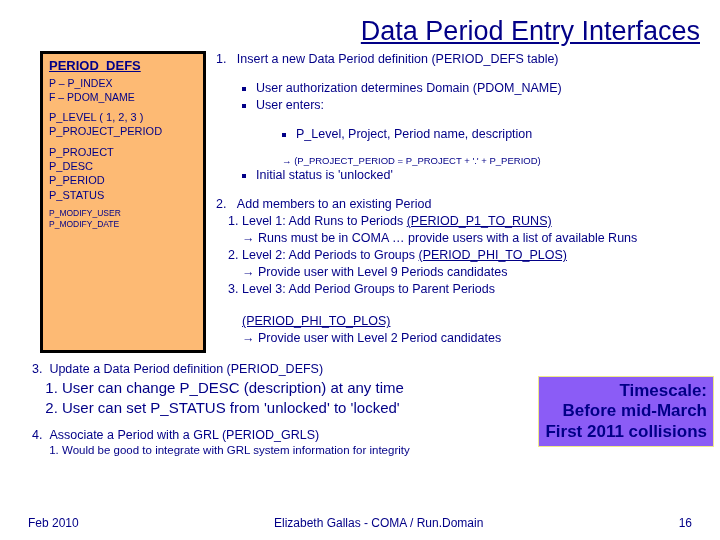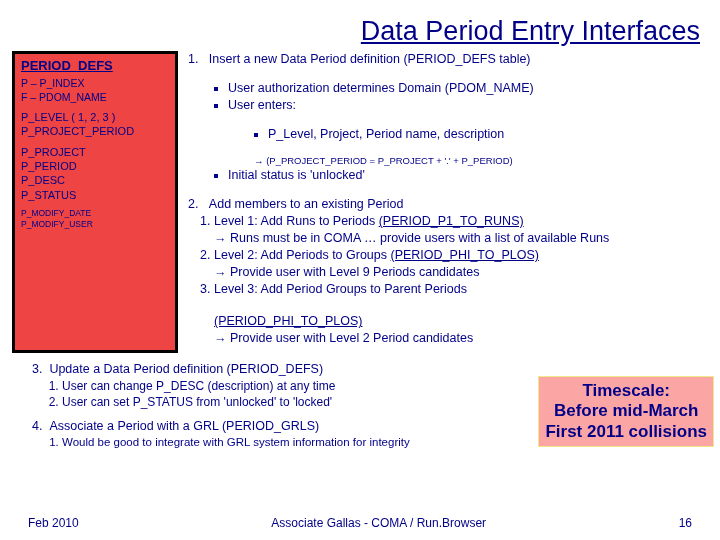--- a/index.html
+++ b/index.html
@@ -19,25 +19,26 @@
     font-size: 27px;
     text-decoration: underline;
     padding: 16px 20px 4px 0;
   }
   .content-row {
     display: flex;
     padding: 0 12px;
   }
   .defs-box {
     border: 3px solid #000;
-    background: #ef4444;
+    background: #fdba74;
     width: 148px;
     padding: 4px 6px;
     font-size: 11px;
     line-height: 1.3;
+    margin-left: 28px;
   }
   .defs-title {
     font-weight: bold;
     text-decoration: underline;
     font-size: 13px;
   }
   .defs-sub1 { font-size: 10.5px; margin-top: 2px; }
   .defs-sub2 { font-size: 11px; margin-top: 6px; }
   .defs-sub3 { font-size: 11px; margin-top: 6px; }
   .defs-sub4 { font-size: 8.5px; margin-top: 6px; }
@@ -51,31 +52,31 @@
   .main-text ul { margin: 12px; padding-left: 28px; list-style: square; }
   .main-text .sub-ol { list-style: decimal; padding-left: 26px; }
   .lbl-u { text-decoration: underline; margin-top: 16px; }
   .tiny { font-size: 9.5px; }
   .lower-block {
     padding: 8px 12px 0 32px;
     font-size: 12.5px;
     line-height: 1.35;
   }
   .lower-block ol { margin: 0; padding-left: 20px; }
-  .lower-block .sub { padding-left: 30px; font-size: 12px; }
+  .lower-block .sub { padding-left: 30px; font-size: 15px; }
   .highlight {
     position: absolute;
     right: 6px;
     top: 376px;
-    background: #fca5a5;
+    background: #8b5cf6;
     border: 1px solid #efe88a;
     padding: 4px 6px;
     font-size: 17px;
     font-weight: bold;
-    text-align: center;
+    text-align: right;
     line-height: 1.2;
   }
   .footer {
     position: absolute;
     bottom: 10px;
     left: 0;
     width: 720px;
     font-size: 12px;
     display: flex;
     justify-content: space-between;
@@ -95,27 +96,27 @@
     <div class="defs-sub1">
       <div>P – P_INDEX</div>
       <div>F – PDOM_NAME</div>
     </div>
     <div class="defs-sub2">
       <div>P_LEVEL ( 1, 2, 3 )</div>
       <div>P_PROJECT_PERIOD</div>
     </div>
     <div class="defs-sub3">
       <div>P_PROJECT</div>
+      <div>P_DESC</div>
       <div>P_PERIOD</div>
-      <div>P_DESC</div>
       <div>P_STATUS</div>
     </div>
     <div class="defs-sub4">
+      <div>P_MODIFY_USER</div>
       <div>P_MODIFY_DATE</div>
-      <div>P_MODIFY_USER</div>
     </div>
   </div>
 
   <div class="main-text">
     <div>
       1.&nbsp;&nbsp;&nbsp;<span>Insert a new Data Period definition (PERIOD_DEFS table)</span>
       <ul>
         <li>User authorization determines Domain (PDOM_NAME)</li>
         <li><span>User enters:</span>
           <ul>
@@ -164,15 +165,15 @@
 </div>
 
 <div class="highlight">
   <div>Timescale:</div>
   <div>Before mid-March</div>
   <div>First 2011 collisions</div>
 </div>
 
 <div class="footer">
   <span>Feb 2010</span>
-  <span>Associate Gallas - COMA / Run.Browser</span>
+  <span>Elizabeth Gallas - COMA / Run.Domain</span>
   <span>16</span>
 </div>
 
 </body></html>

